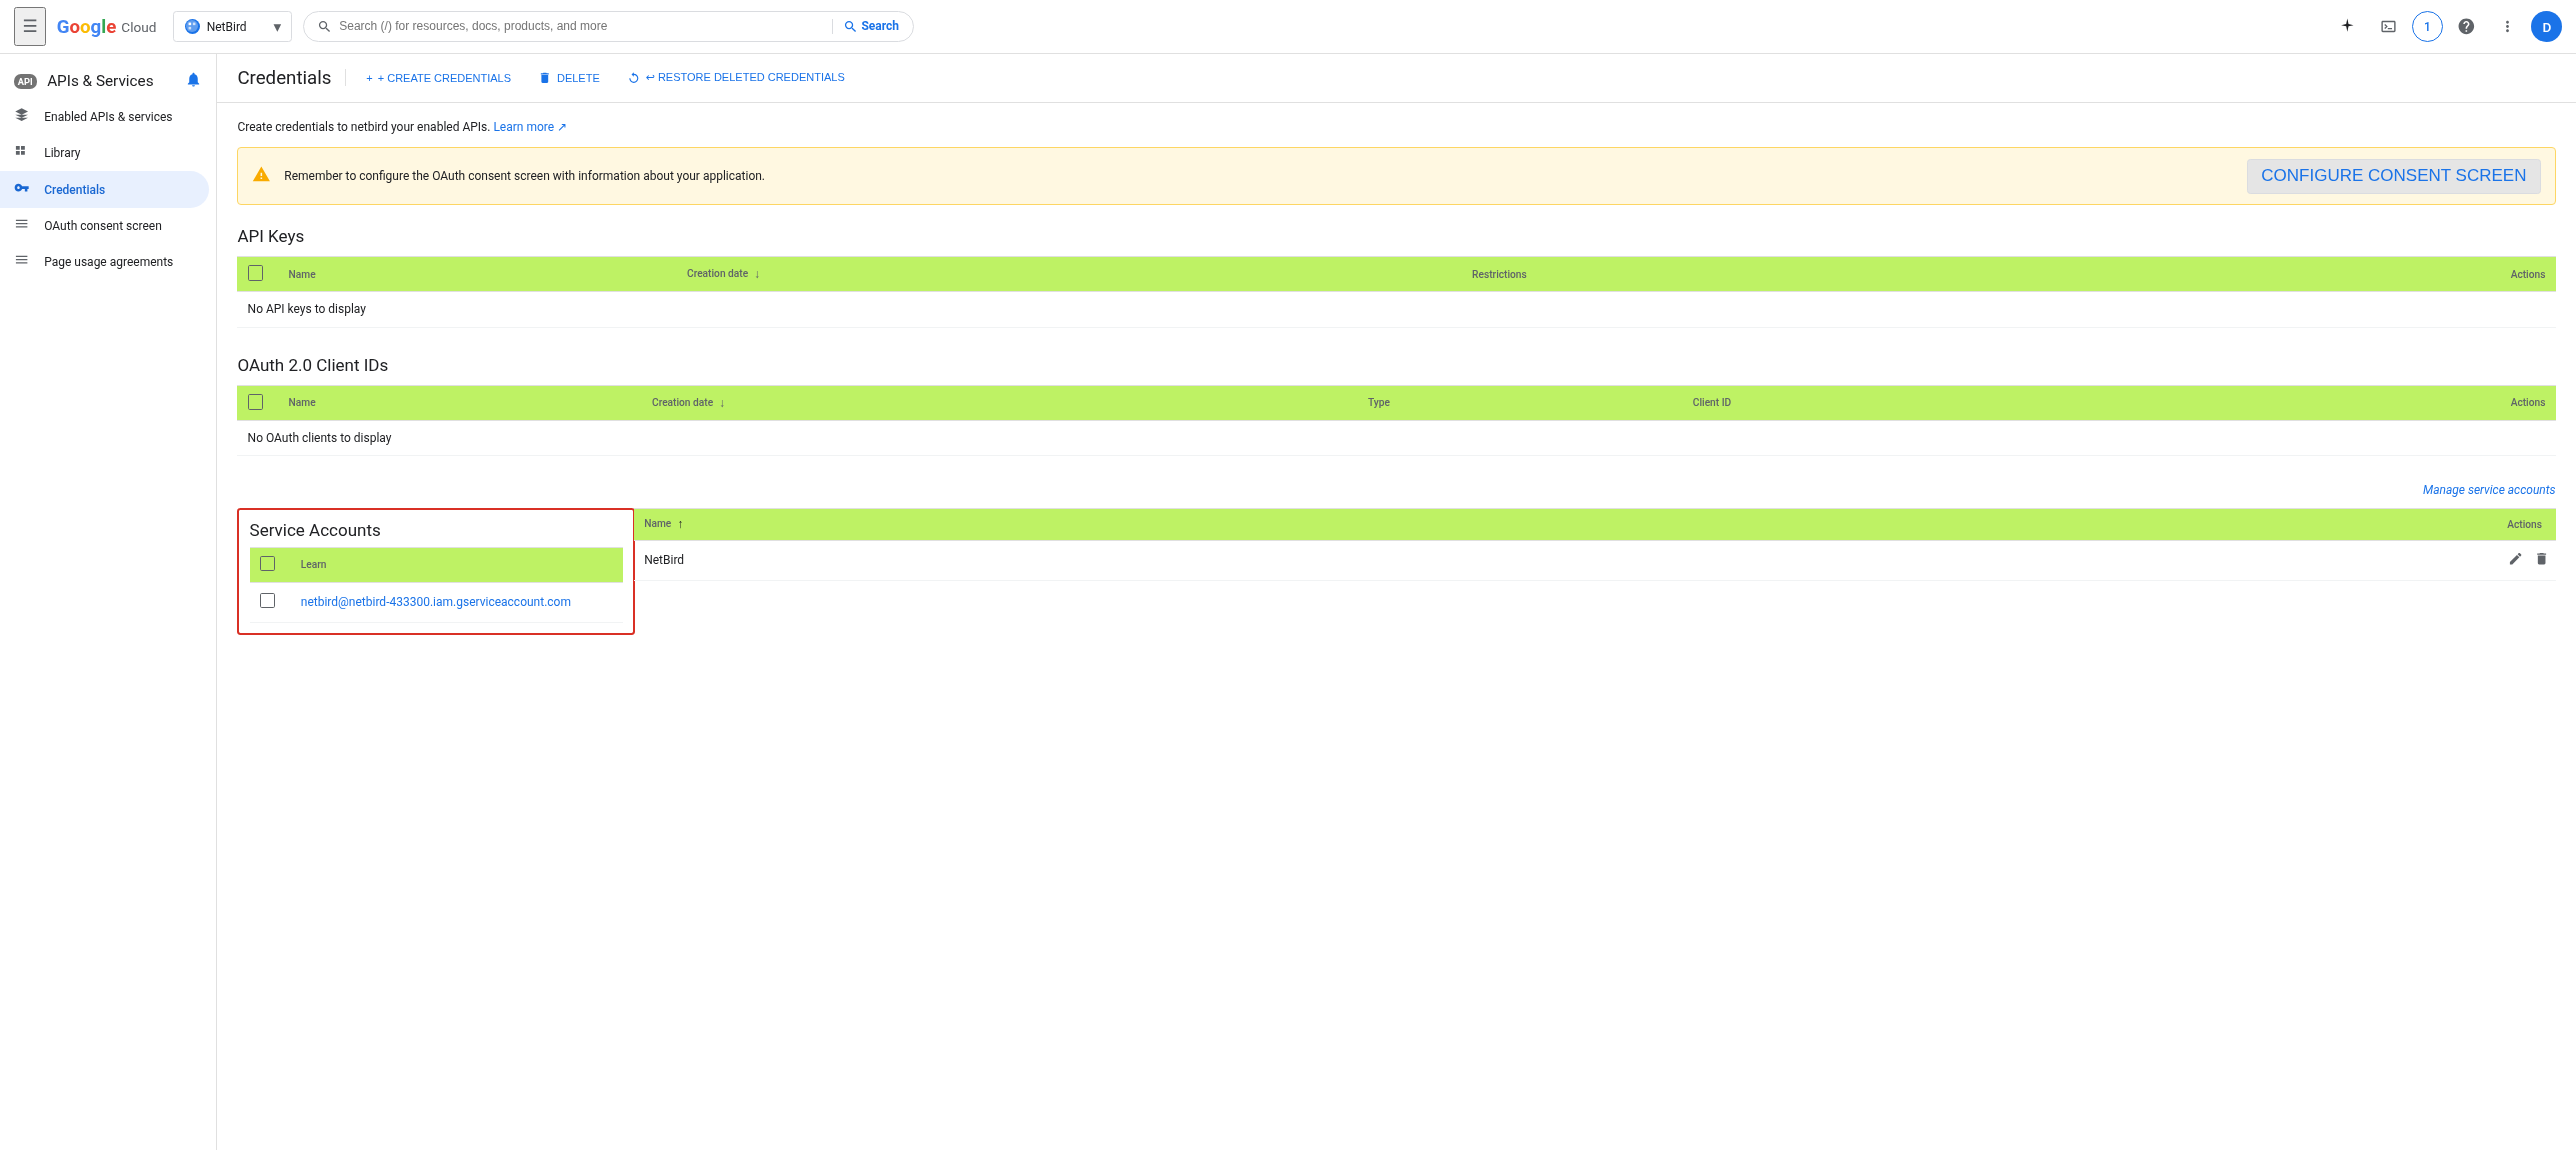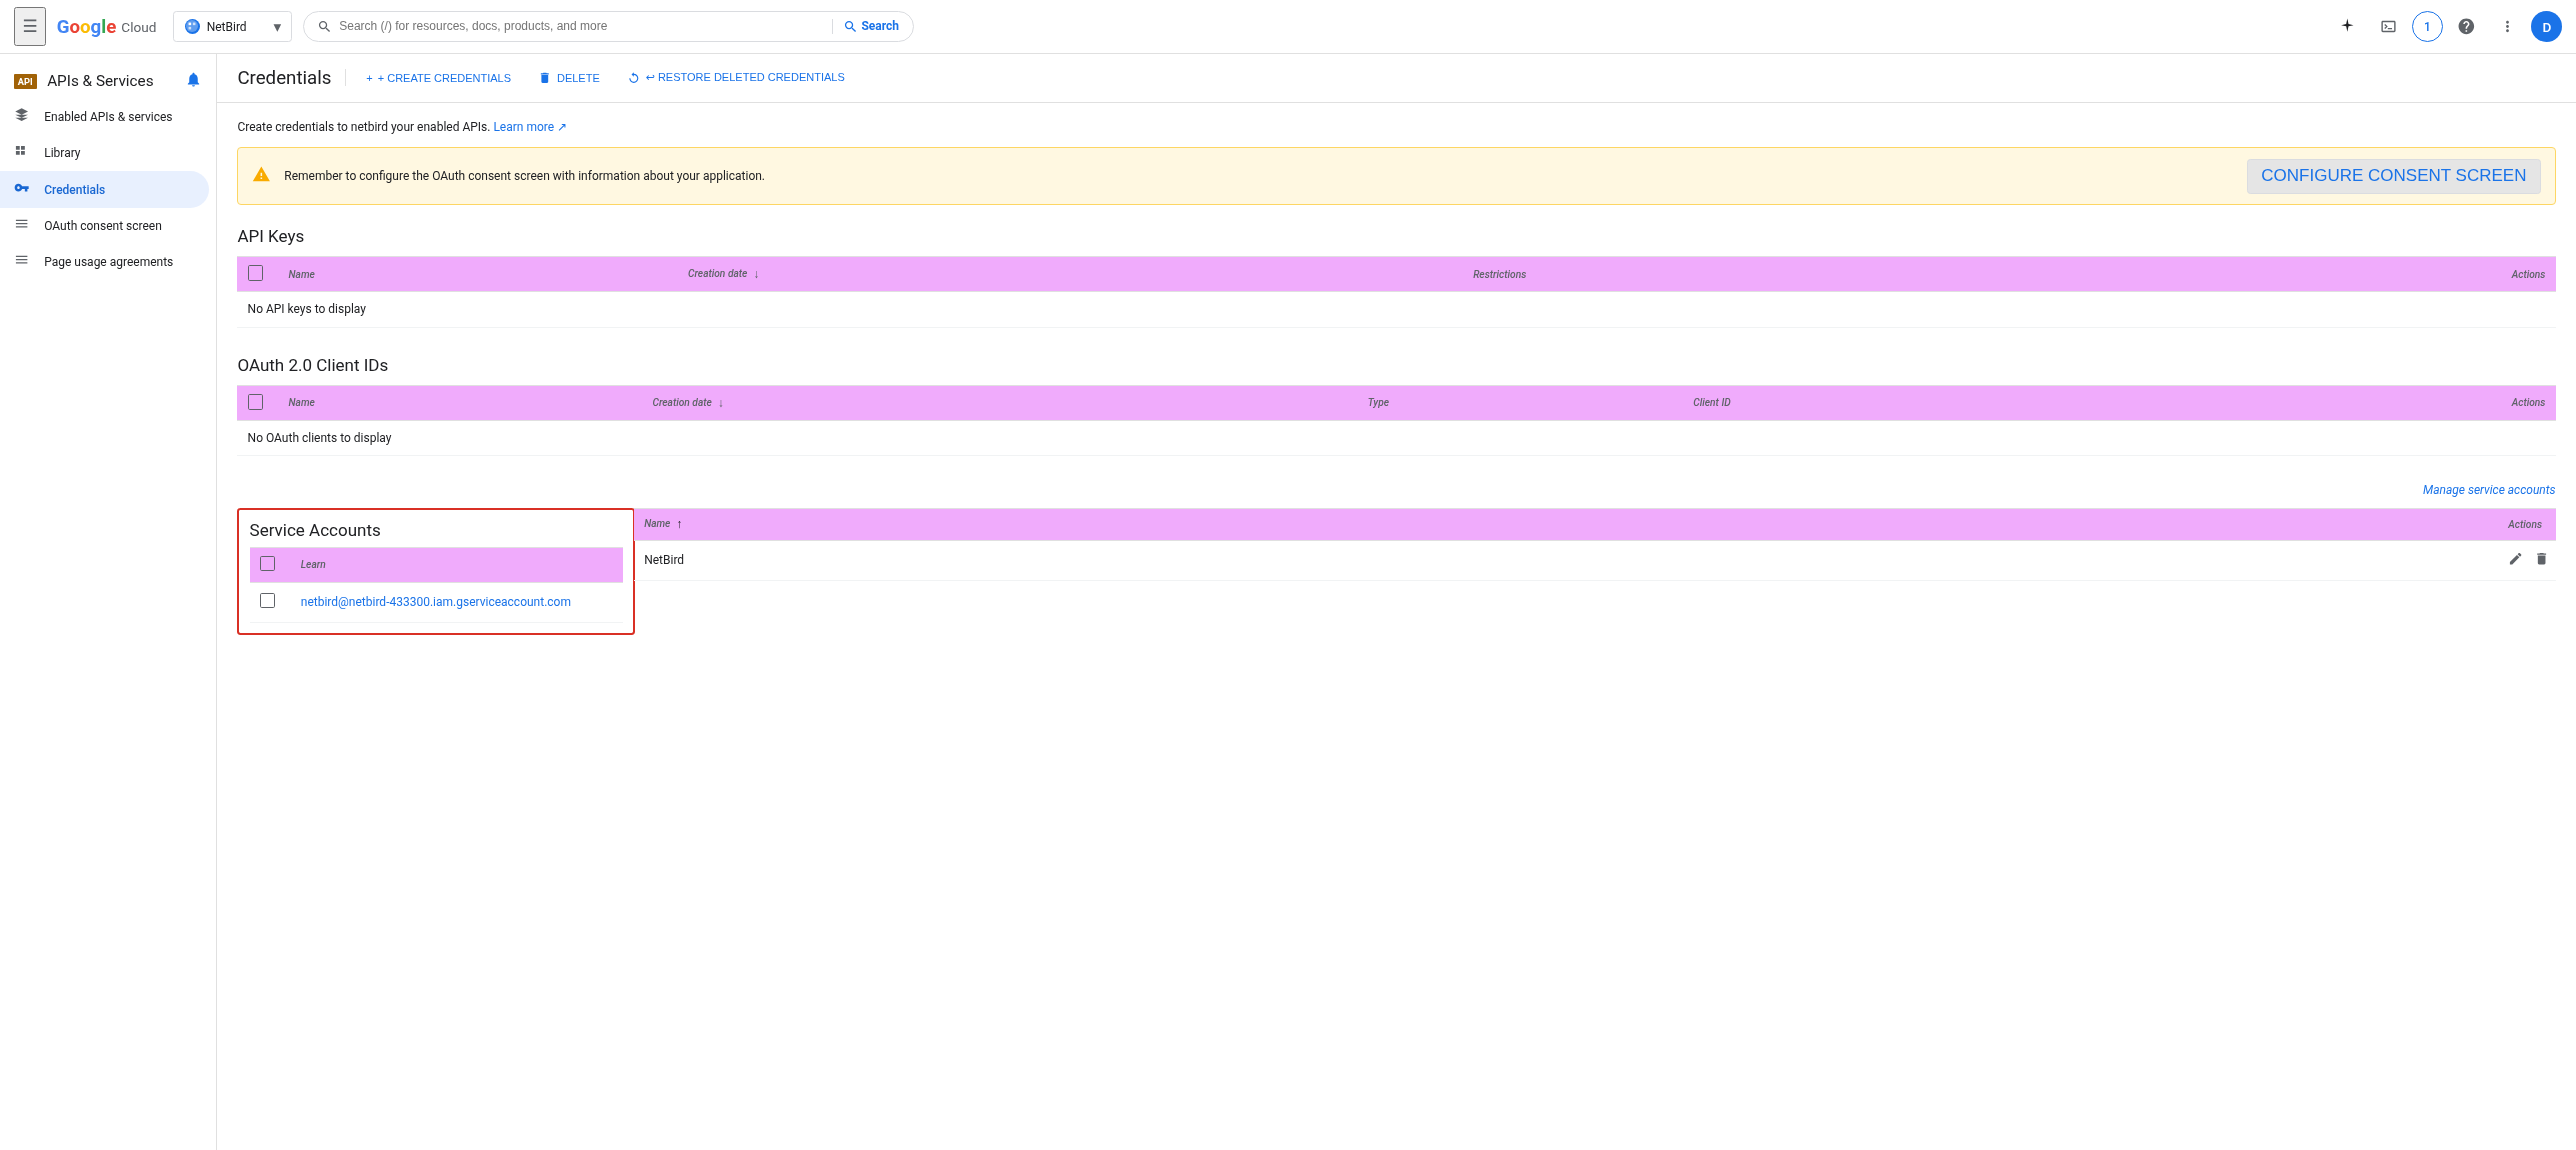--- a/index.html
+++ b/index.html
@@ -94,26 +94,26 @@
       padding: 6.8px 0;
       overflow-y: auto;
     }
     .sidebar-header {
       display: flex;
       align-items: center;
       gap: 10.2px;
       padding: 10.2px 13.6px 6.8px 13.6px;
     }
     .sidebar-header-badge {
-      background: #a16207;
+      background: #737373;
       color: #fff;
       font-size: 9.3px;
       font-weight: 700;
       padding: 1.7px 4.2px;
-      border-radius: 1px;
+      border-radius: 7px;
     }
     .sidebar-header-title { font-size: 15.3px; font-weight: 400; color: #202124; }
     .sidebar-bell { margin-left: auto; color: #1a73e8; font-size: 15.3px; cursor: pointer; }
 
     .sidebar-item {
       display: flex;
       align-items: center;
       gap: 13.6px;
       padding: 8.5px 13.6px;
       cursor: pointer;
@@ -184,22 +184,21 @@
 
     
     .data-table { width: 100%; border-collapse: collapse; }
     .data-table thead tr { border-bottom: 0.8px solid #e0e0e0; border-top: 0.8px solid #e0e0e0; }
     .data-table thead th {
       text-align: left;
       padding: 8.5px 10.2px;
       font-size: 10.2px;
       font-weight: 500;
       color: #5f6368;
-      background: #f0abfc;
-      font-style: italic;
+      background: #bef264;
     }
     .data-table tbody tr { border-bottom: 0.8px solid #f1f3f4; }
     .data-table tbody td {
       padding: 10.2px 10.2px;
       font-size: 12px;
       color: #202124;
     }
     .empty-row td { color: #5f6368; font-size: 12px; }
     .checkbox-cell { width: 41px; }
     .th-checkbox { width: 41px; }

